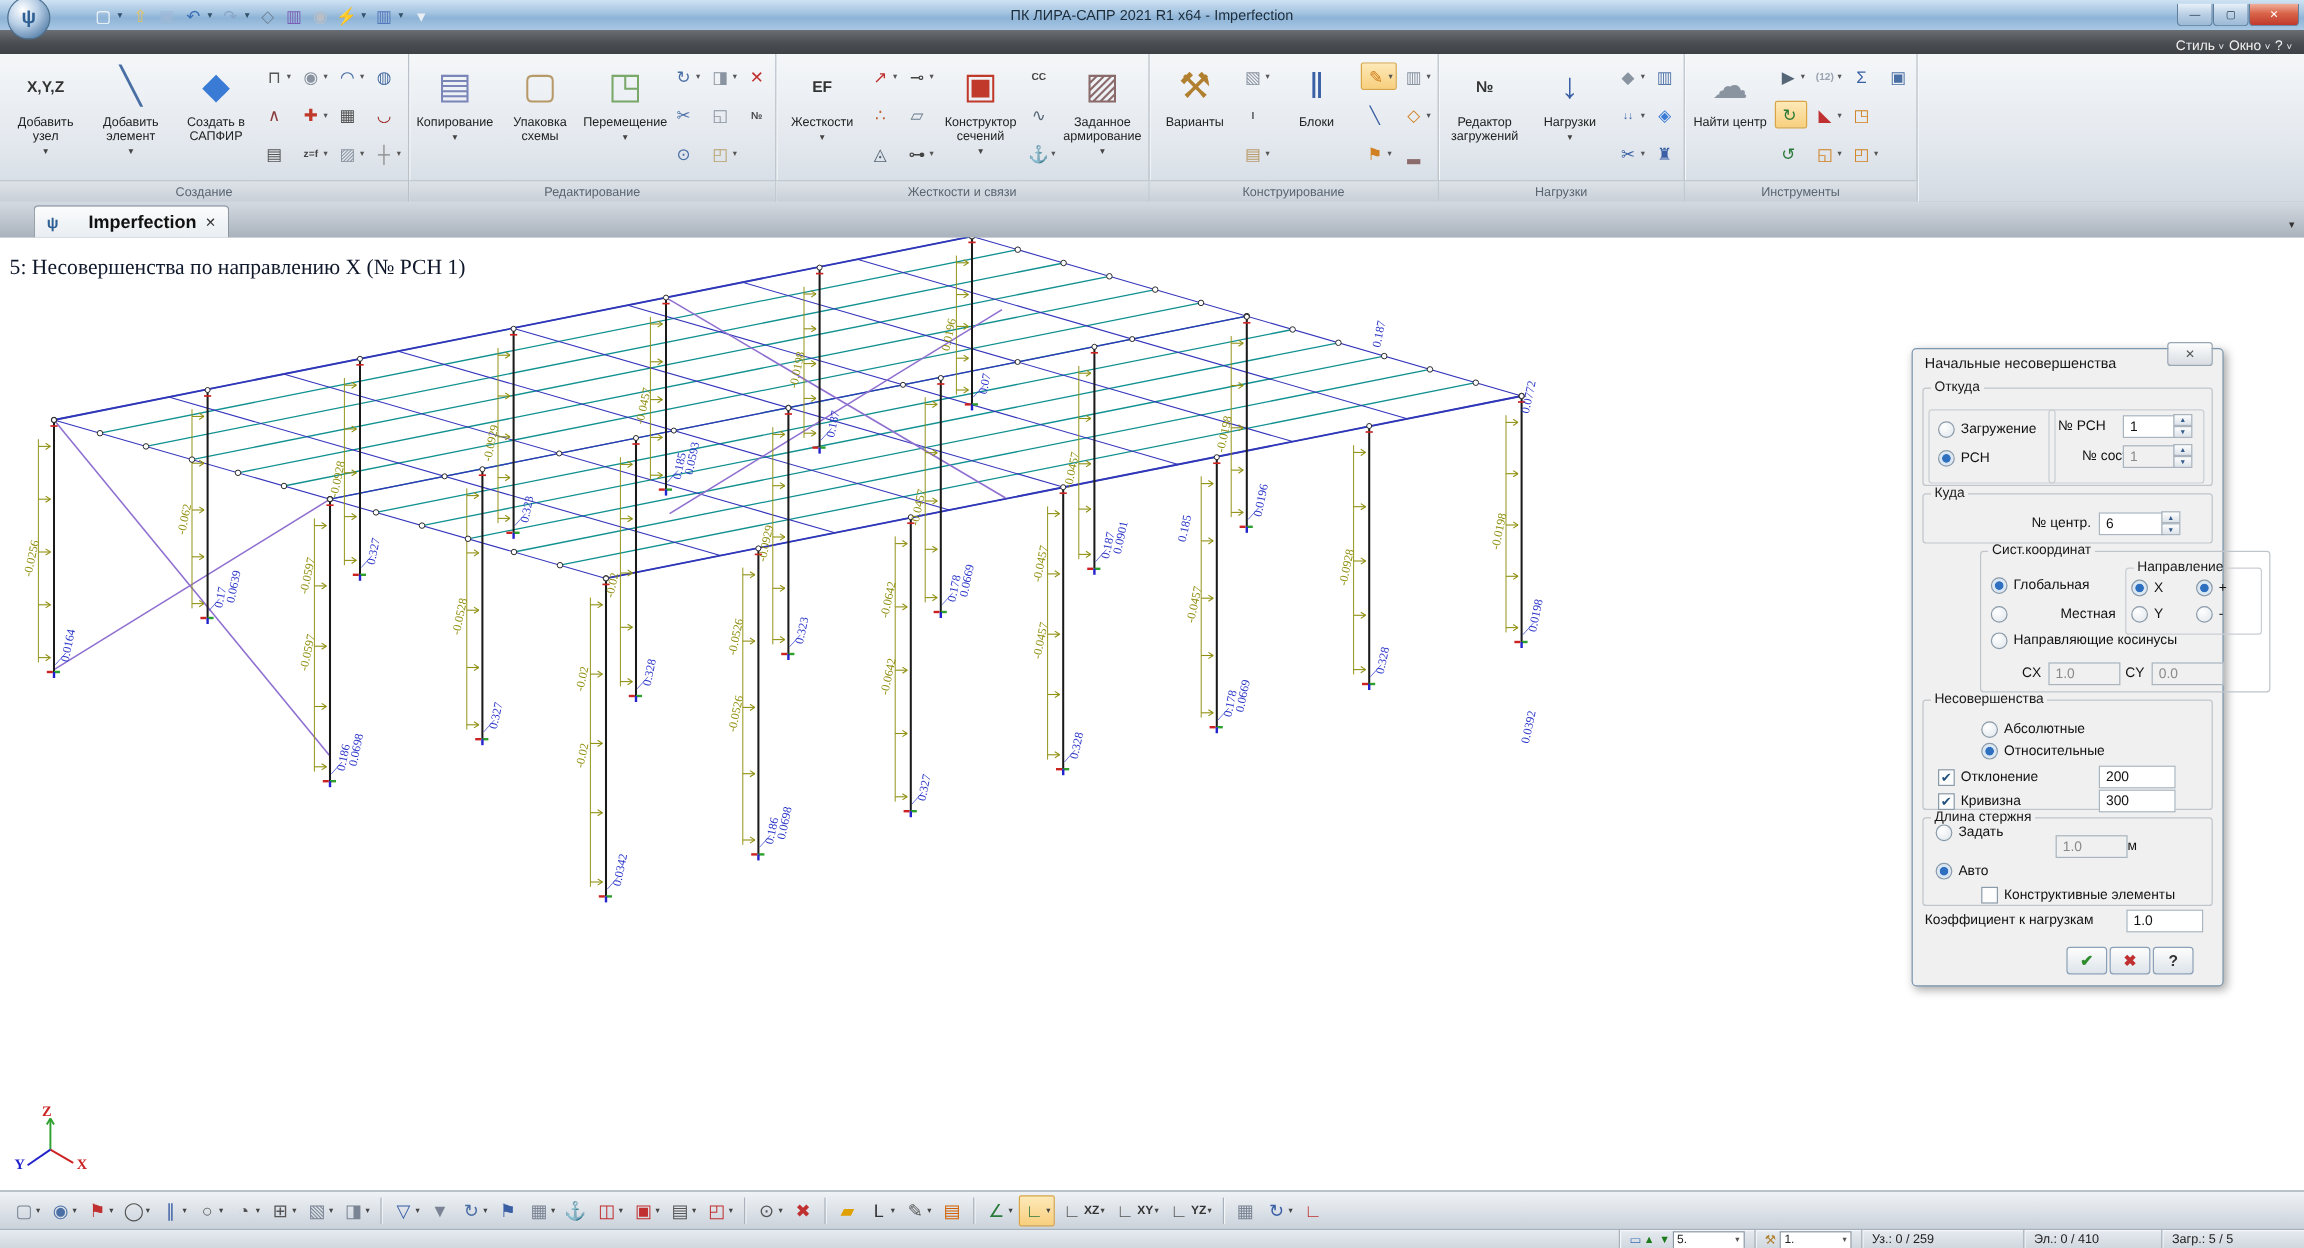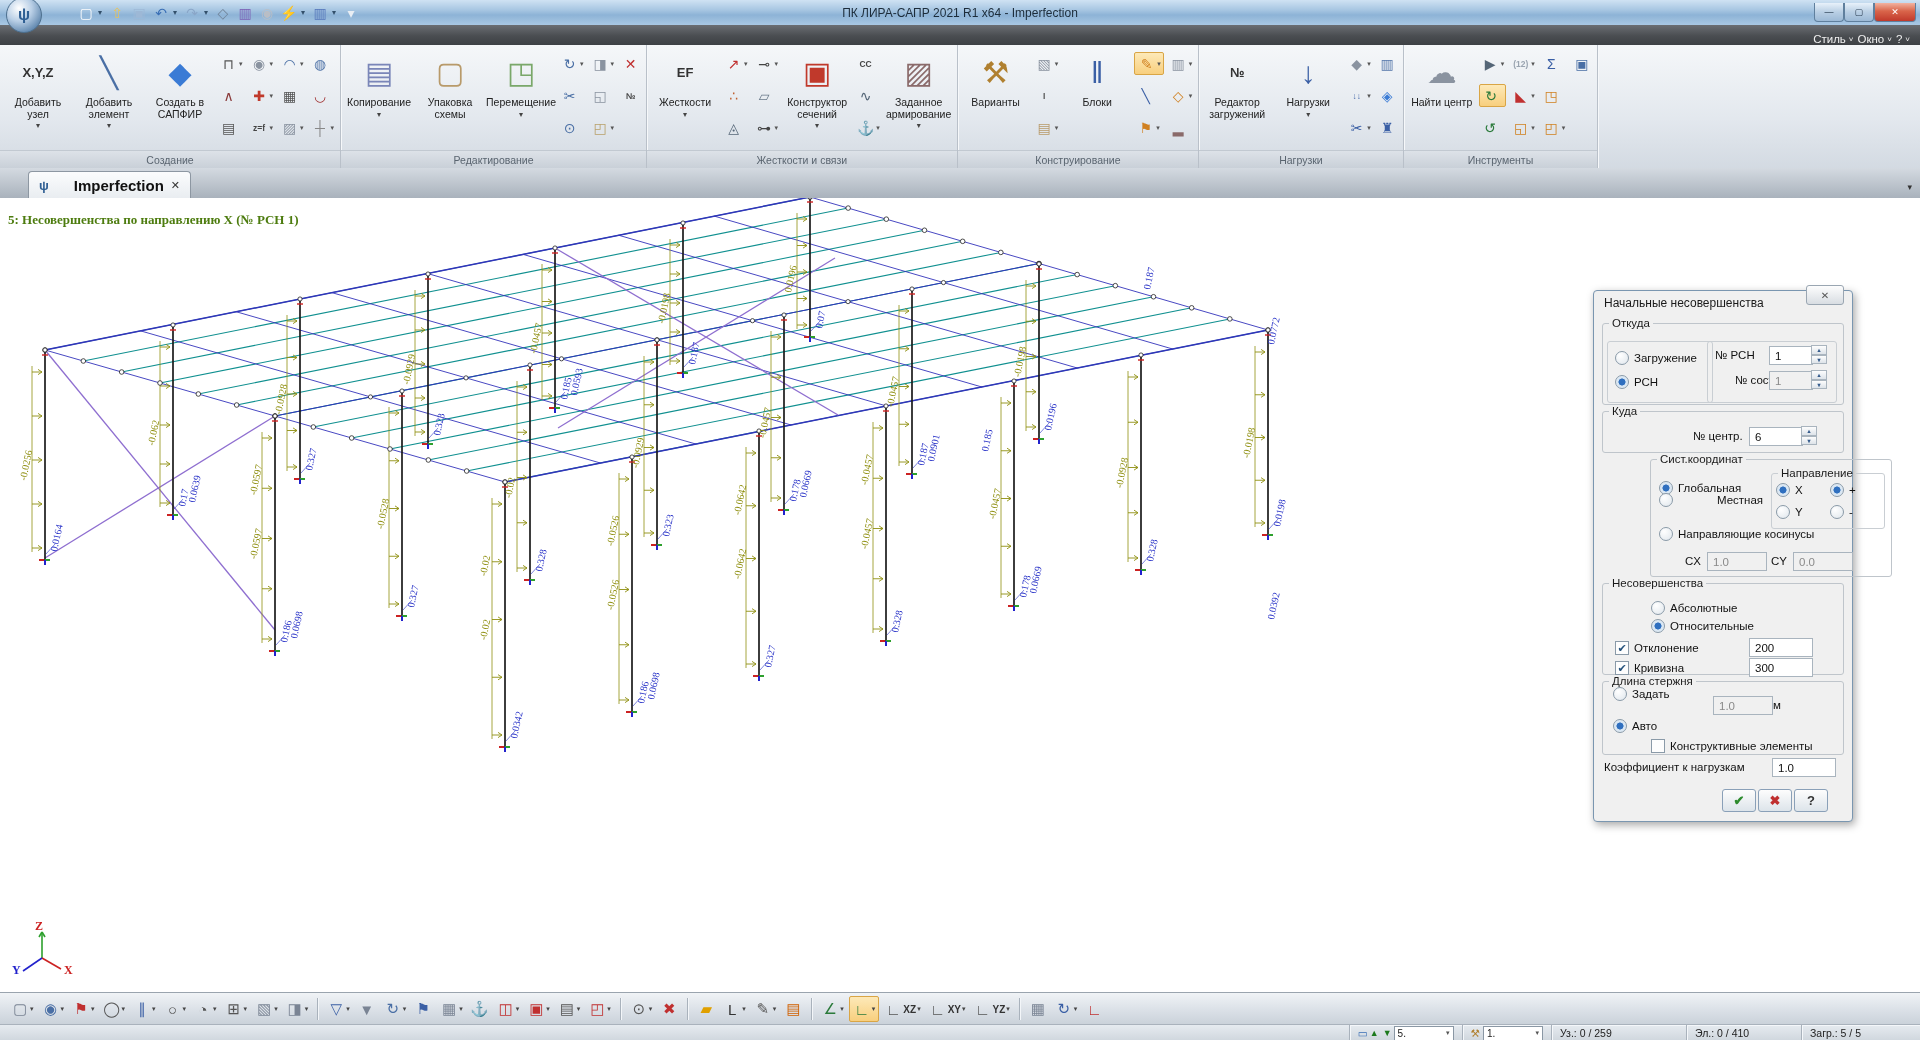--- a/index.html
+++ b/index.html
@@ -62,21 +62,21 @@
     display:flex;align-items:flex-end;}
   #doctab{margin-left:28px;height:26px;background:linear-gradient(#fbfcfd,#e9edf1);
     border:1px solid #8d97a2;border-bottom:none;border-radius:4px 4px 0 0;display:flex;
     align-items:center;padding:0 10px;gap:7px;}
   #doctab .dicon{color:#2f5f93;font-weight:bold;font-size:13px;}
   #doctab .dlabel{font-size:15px;font-weight:bold;color:#111;margin-left:18px;}
   #doctab .dclose{font-size:11px;color:#333;}
   #tablist-btn{margin-left:auto;margin-right:8px;margin-bottom:6px;font-size:9px;color:#333;}
   
   #canvas{left:0;top:198px;width:1920px;height:794px;background:#ffffff;}
-  #annotation{left:8px;top:14px;font-family:"Liberation Serif",serif;font-size:13px;color:#4d7c0f;font-weight:bold;}
+  #annotation{left:8px;top:14px;font-family:"Liberation Serif",serif;font-size:18px;color:#0f172a;}
   #wiresvg{position:absolute;left:0;top:0;}
   
   #dialog{left:1593px;top:290px;width:258px;height:530px;background:#f0f0f0;
     border:1px solid #7a96b0;border-radius:4px;box-shadow:2px 3px 8px rgba(0,0,0,.35);
     font-size:11.5px;color:#111;z-index:20;}
   #dlg-title{position:absolute;left:10px;top:5px;font-size:12px;color:#1a1a1a;}
   #dlg-close{position:absolute;right:8px;top:-6px;width:36px;height:18px;
     background:linear-gradient(#fdfdfd,#d8dde2);border:1px solid #9aa6b2;border-radius:3px;
     display:flex;align-items:center;justify-content:center;font-size:10px;color:#555;}
   fieldset.gb{position:absolute;border:1px solid #bfc5cb;border-radius:3px;margin:0;
@@ -1174,21 +1174,21 @@
         <b>▾</b>
       </span>
   </fieldset>
 
   <fieldset class="gb" style="left:8px;top:162px;width:228px;height:118px;margin-left:48px;">
     <legend>Сист.координат</legend>
     <label class="opt" style="left:8px;top:16px;">
         <span class="rb sel"></span>
         <span>Глобальная</span>
       </label>
-    <label class="opt" style="left:8px;top:28px;gap:44px;">
+    <label class="opt" style="left:8px;top:40px;gap:44px;">
         <span class="rb"></span>
         <span>Местная</span>
       </label>
     <label class="opt" style="left:8px;top:62px;">
         <span class="rb"></span>
         <span>Направляющие косинусы</span>
       </label>
     <fieldset class="gb inner" style="left:120px;top:2px;width:100px;height:56px;">
       <legend>Направление</legend>
       <label class="opt" style="left:4px;top:4px;">

